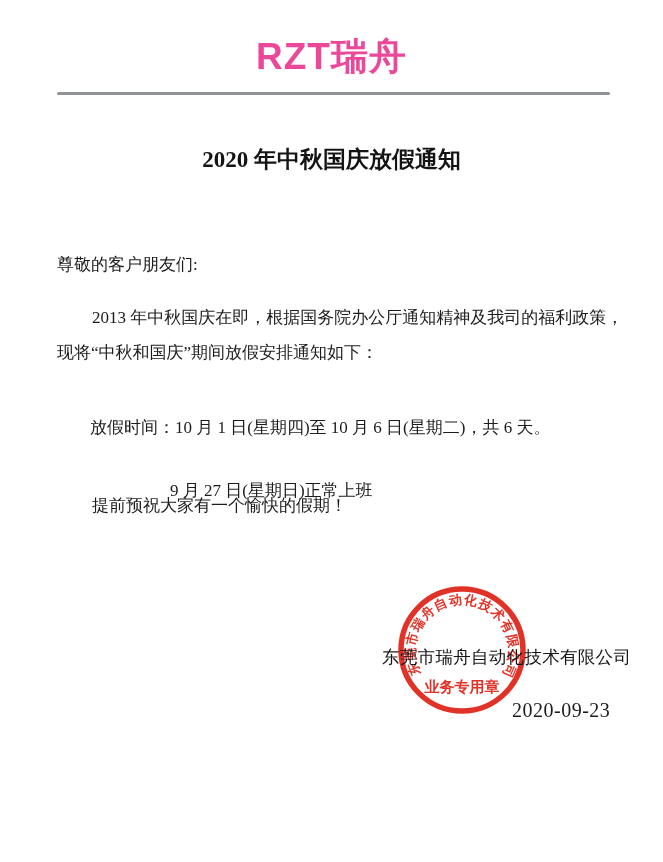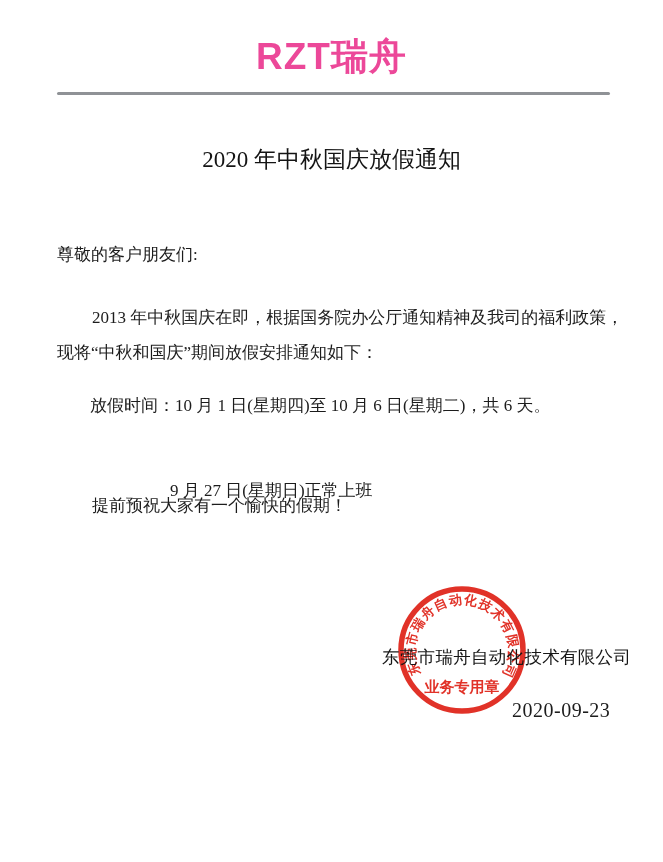--- a/index.html
+++ b/index.html
@@ -36,28 +36,28 @@
     height: 3px;
     background: #8f9296;
     border-radius: 2px;
   }
   .title {
     top: 144px;
     left: 0;
     width: 663px;
     text-align: center;
     font-size: 23px;
-    font-weight: 400;
+    font-weight: 700;
     color: #141414;
   }
   .body-text { font-size: 17px; }
-  .greeting   { top: 243px; left: 57px; }
+  .greeting   { top: 253px; left: 57px; }
   .intro-1    { top: 306px; left: 92px; }
   .intro-2    { top: 341px; left: 57px; }
-  .holiday    { top: 394px; left: 90px; }
+  .holiday    { top: 416px; left: 90px; }
   .workday    { top: 444px; left: 170px; margin-top: 35px; }
   .wish       { top: 494px; left: 92px; }
 
   .company {
     top: 645px;
     left: 382px;
     font-size: 17.5px;
     letter-spacing: 0.3px;
     color: #161616;
     z-index: 3;

